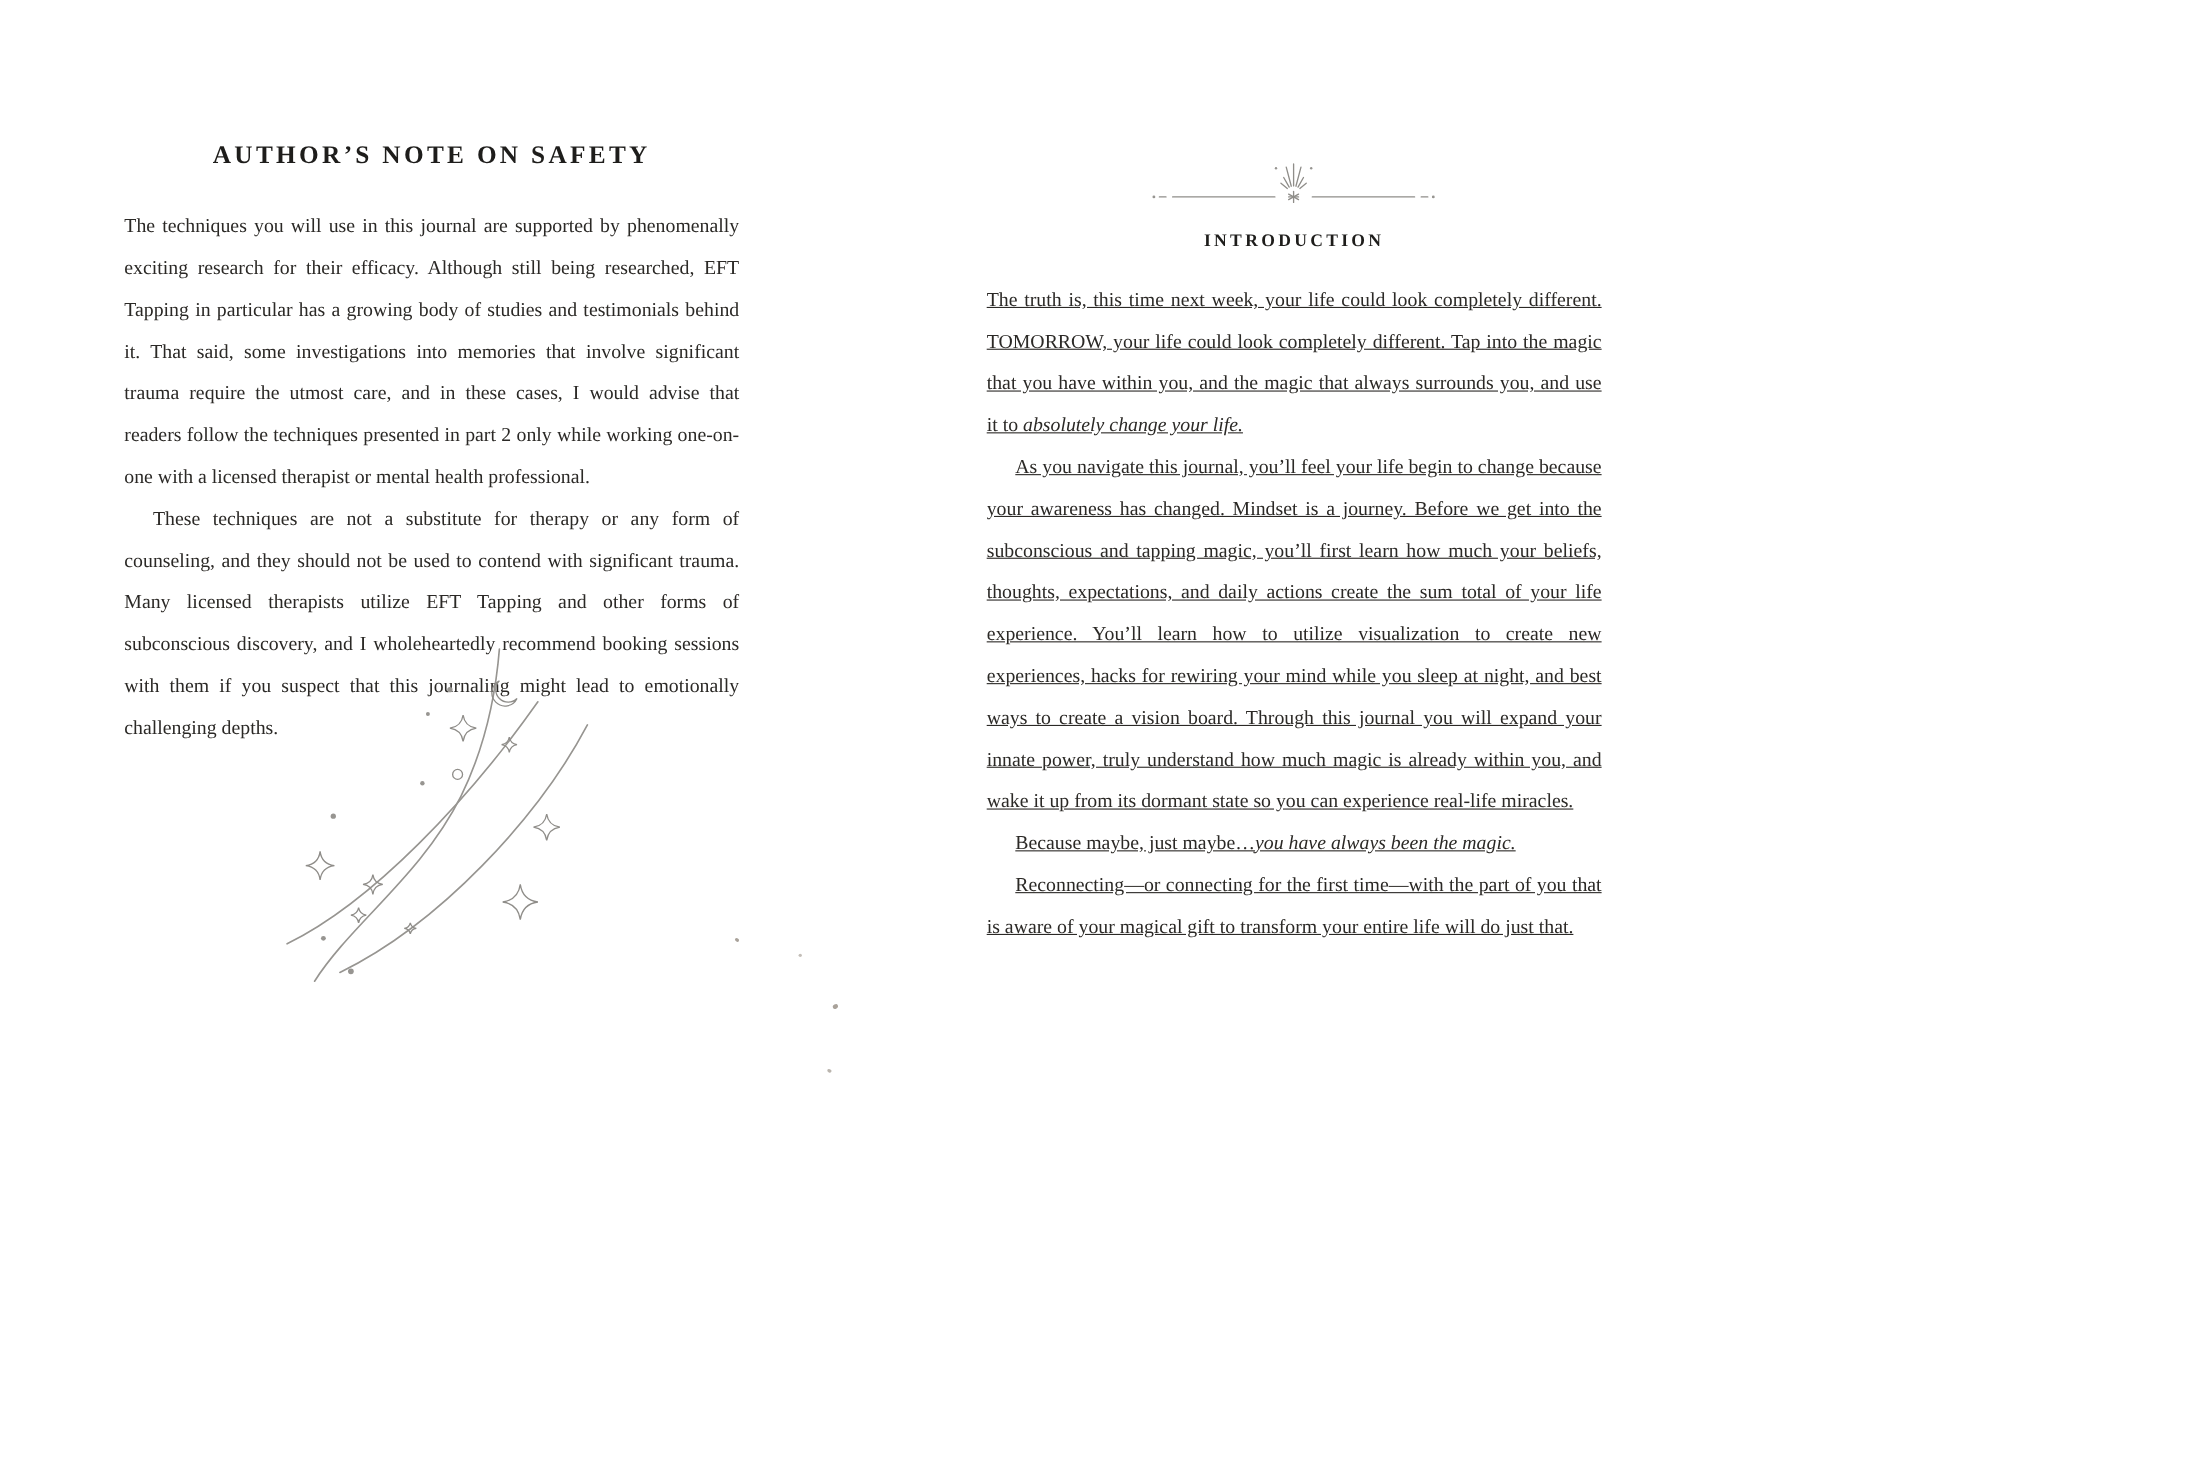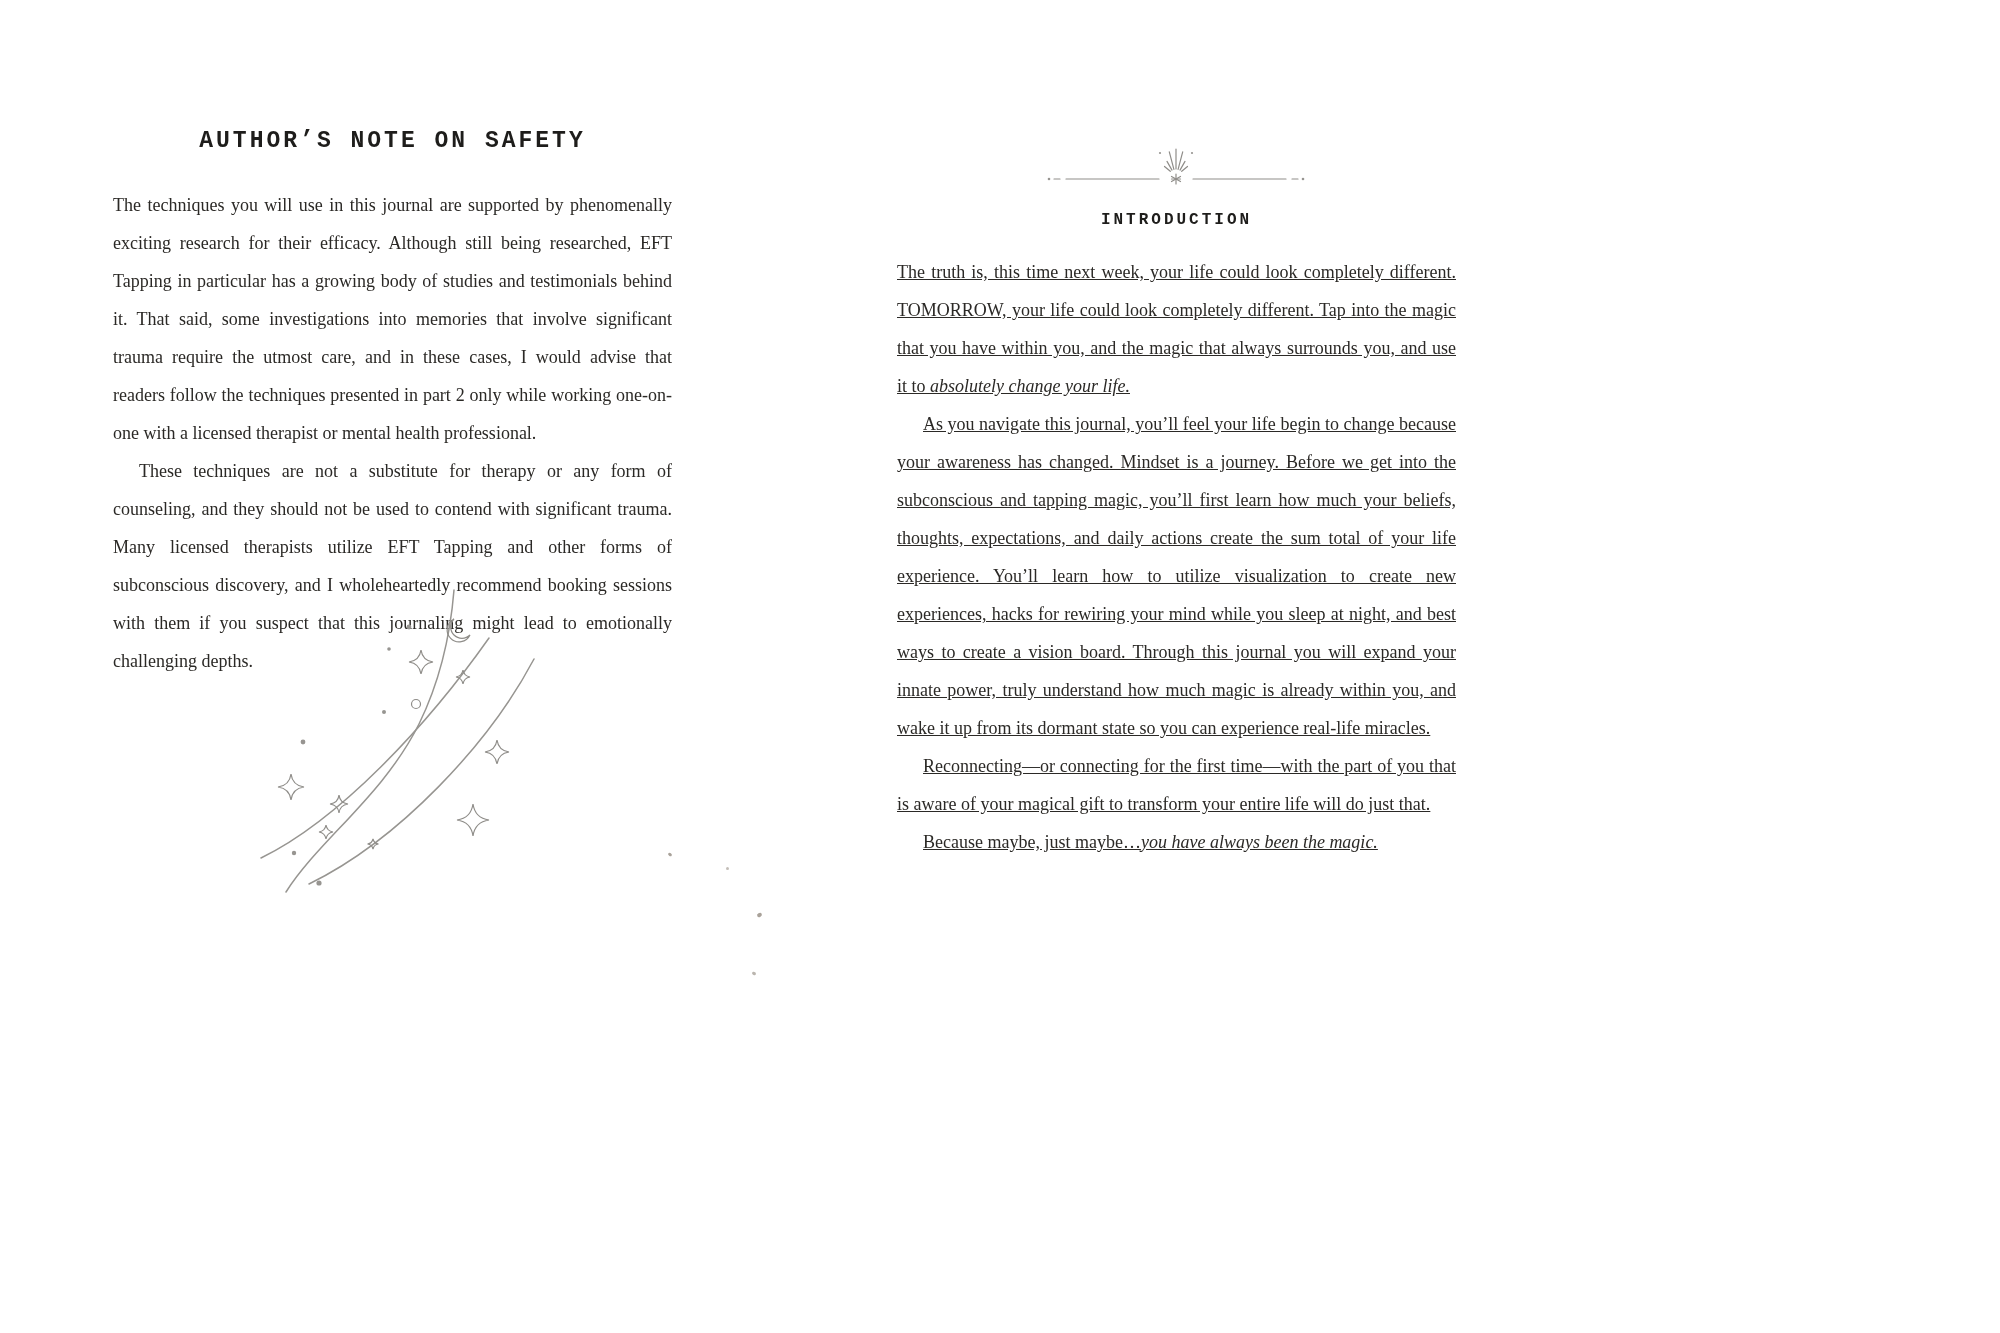--- a/index.html
+++ b/index.html
@@ -22,21 +22,21 @@
   }
   #left-page  { left: 113px; width: 559px; }
   #right-page { left: 897px; width: 559px; }
 
   .page-title {
     position: absolute;
     left: 0;
     width: 100%;
     margin: 0;
     text-align: center;
-    font-family: Liberation Mono, monospace;
+    font-family: Liberation Serif, serif;
     color: #1e1d1b;
   }
   #left-title {
     top: 128px;
     font-size: 23px;
     font-weight: 700;
     letter-spacing: 3px;
   }
   #right-title {
     top: 211px;
@@ -161,22 +161,22 @@
       <line class="thin" x1="134.5" y1="35.5" x2="125.5" y2="40.5"></line>
       <line class="thin" x1="125.5" y1="38" x2="134.5" y2="38"></line>
     </svg>
   </div>
 
   <h1 class="page-title" id="right-title">INTRODUCTION</h1>
 
   <div class="body-text" id="right-body">
     <p><span>The truth is, this time next week, your life could look completely different. TOMORROW, your life could look completely different. Tap into the magic that you have within you, and the magic that always surrounds you, and use it to </span><em>absolutely change your life.</em></p>
     <p class="indent">As you navigate this journal, you’ll feel your life begin to change because your awareness has changed. Mindset is a journey. Before we get into the subconscious and tapping magic, you’ll first learn how much your beliefs, thoughts, expectations, and daily actions create the sum total of your life experience. You’ll learn how to utilize visualization to create new experiences, hacks for rewiring your mind while you sleep at night, and best ways to create a vision board. Through this journal you will expand your innate power, truly understand how much magic is already within you, and wake it up from its dormant state so you can experience real-life miracles.</p>
+    <p class="indent"><span>Because maybe, just maybe…</span><em>you have always been the magic.</em></p>
     <p class="indent">Reconnecting—or connecting for the first time—with the part of you that is aware of your magical gift to transform your entire life will do just that.</p>
-    <p class="indent"><span>Because maybe, just maybe…</span><em>you have always been the magic.</em></p>
   </div>
 </section>
 
 <div>
   <span class="speck" id="speck-1"></span>
   <span class="speck" id="speck-2"></span>
   <span class="speck" id="speck-3"></span>
   <span class="speck" id="speck-4"></span>
 </div>
 

